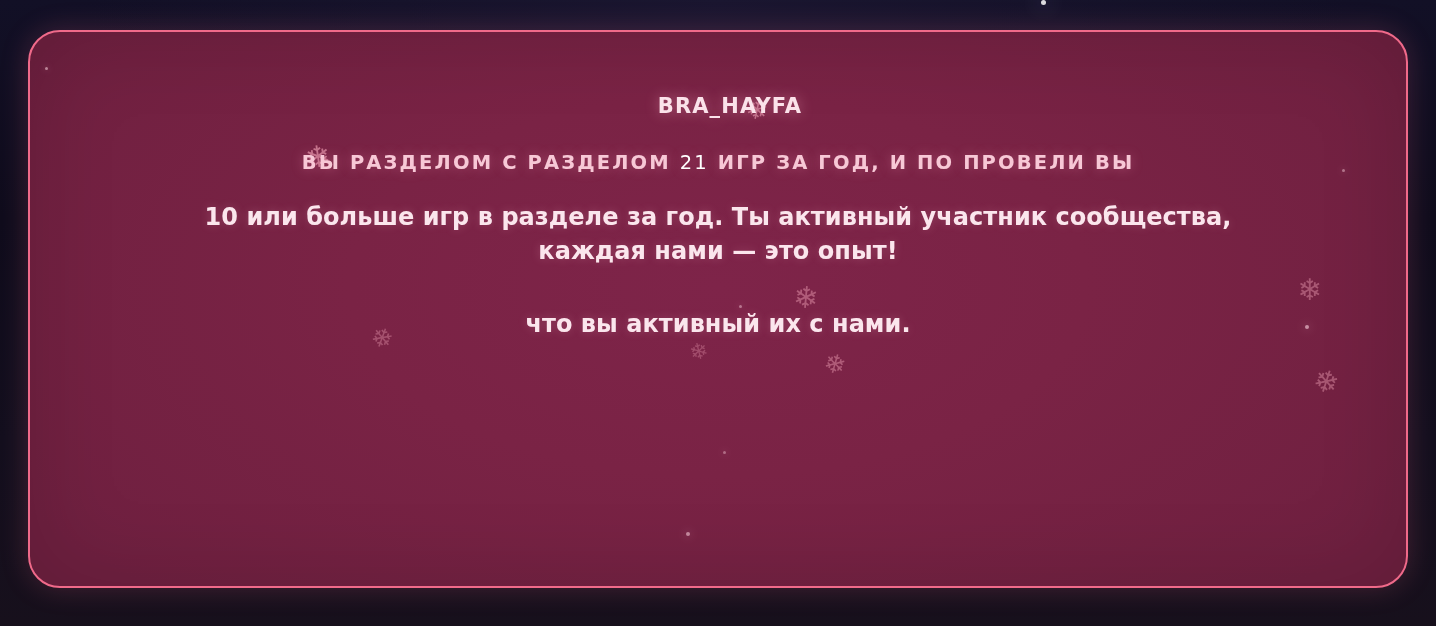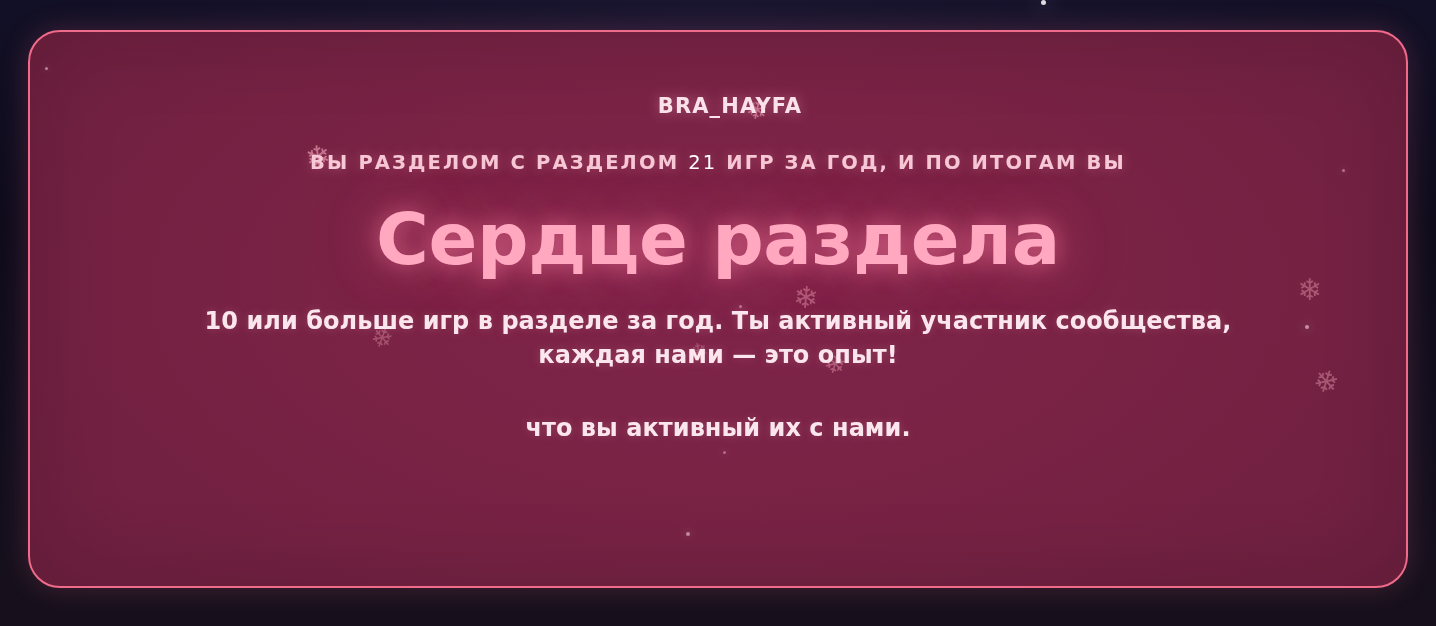--- a/index.html
+++ b/index.html
@@ -168,24 +168,23 @@
             <span class="dot" style="left: 692.5px; top: 418.5px; width: 3px; height: 3px; opacity: 0.4; box-shadow: rgba(255, 200, 220, 0.8) 0px 0px 7.5px;"></span>
             <span class="dot" style="left: 656px; top: 500px; width: 4px; height: 4px; opacity: 0.55; box-shadow: rgba(255, 200, 220, 0.8) 0px 0px 10px;"></span>
           </div>
       </div>
 
       <div id="nickname">BRA_HAYFA</div>
 
       <div id="subtitle">
         <span>ВЫ РАЗДЕЛОМ С РАЗДЕЛОМ</span>
         <span class="count">21</span>
-        <span>ИГР ЗА ГОД, И ПО ИТОГАМ ВЫ</span>
+        <span>ИГР ЗА ГОД, И ПО ПРОВЕЛИ ВЫ</span>
       </div>
 
-      <div id="headline">Сердце раздела</div>
 
       <div class="body-block first">
         <div class="body-line">10 или больше игр в разделе за год. Ты активный участник сообщества,</div>
         <div class="body-line">каждая нами — это опыт!</div>
       </div>
 
       <div class="body-block second">
         <div class="body-line">что вы активный их с нами.</div>
       </div>
 

